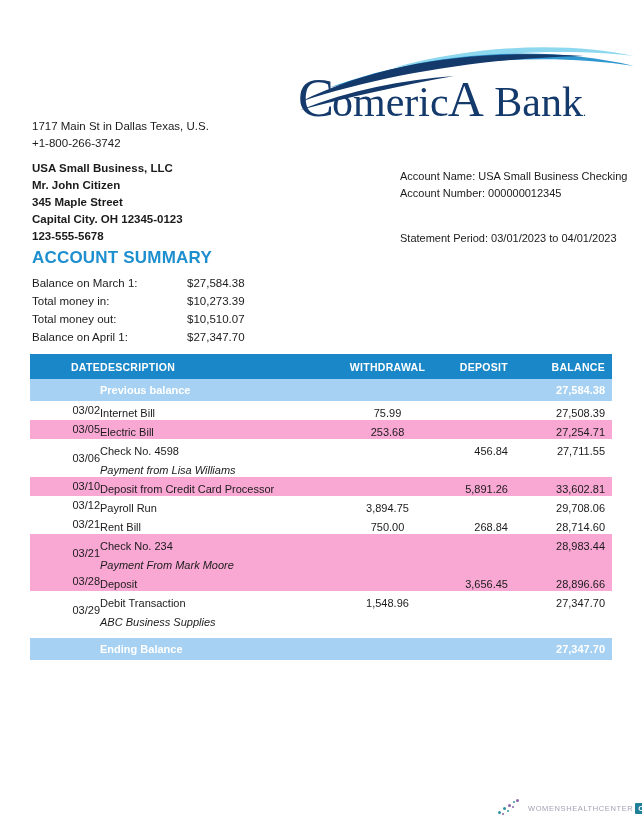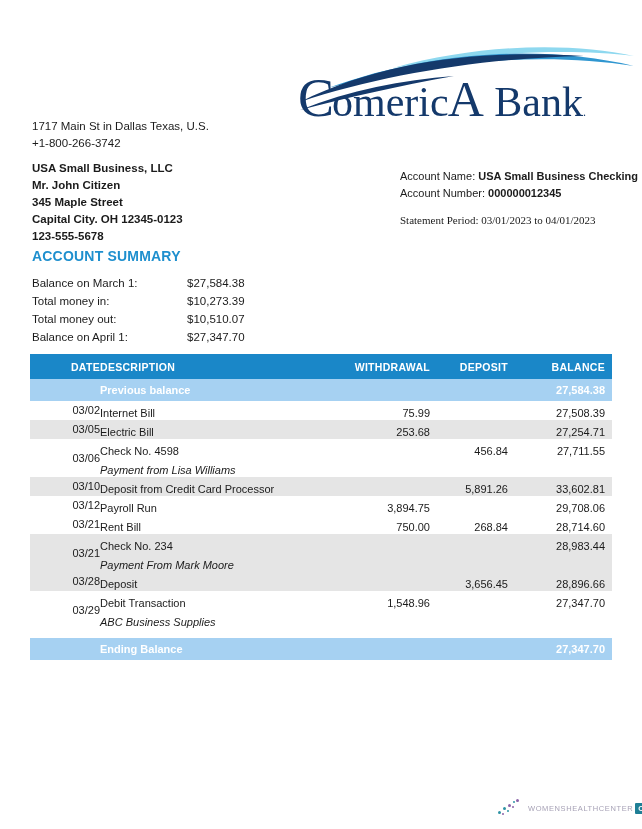--- a/index.html
+++ b/index.html
@@ -10,46 +10,46 @@
   }
 
   
   .logo { position:absolute; left:298px; top:40px; width:340px; height:82px; }
   .logo svg { overflow:visible; }
 
   
   .bank-contact { position:absolute; left:32px; top:118px; font-size:11.5px; line-height:17px; }
   .customer-block { position:absolute; left:32px; top:160px; font-size:11.5px; line-height:17px; font-weight:bold; }
   .account-block { position:absolute; left:400px; top:168px; font-size:11px; line-height:17px; }
-  .account-block .val { font-weight:bold; }
-  .account-block .period-line { margin-top:10px;font-family:Liberation Serif, serif; }
-
-  
-  .summary-title { position:absolute; left:32px; top:248px; font-size:14px; font-weight:bold; color:#1e8fce; letter-spacing:0.2px; }
+  .account-block .val { font-weight:normal; }
+  .account-block .period-line { margin-top:28px; }
+
+  
+  .summary-title { position:absolute; left:32px; top:248px; font-size:17px; font-weight:bold; color:#1e8fce; letter-spacing:0.2px; }
   .summary-rows { position:absolute; left:32px; top:274px; font-size:11.5px; line-height:18px; }
   .summary-row { display:flex; }
   .summary-row .lbl { width:155px; }
 
   
   .txn-table { position:absolute; left:30px; top:354px; width:582px; border-collapse:collapse; table-layout:fixed; }
   .txn-table col.c1 { width:70px; } .txn-table col.c2 { width:245px; }
   .txn-table col.c3 { width:85px; } .txn-table col.c4 { width:82px; }
   .txn-table col.c5 { width:100px; }
   .txn-table thead tr { height:25px; background:#1a87c8; }
   .txn-table th { color:#ffffff; font-size:10.5px; font-weight:bold; letter-spacing:0.3px; vertical-align:middle; }
   th.h-date, td.cell-date { padding-left:18px; text-align:right; }
   th.h-desc, td.cell-desc { text-align:left; }
-  th.h-wd,   td.cell-wd   { text-align:right; }
+  th.h-wd,   td.cell-wd   { text-align:center; }
   th.h-dep,  td.cell-dep  { text-align:right; padding-right:4px; }
   th.h-bal,  td.cell-bal  { text-align:right; padding-right:7px; }
   .txn-table td { font-size:11px; line-height:13px; vertical-align:top; padding-top:6px; }
   .txn-table td.cell-date { vertical-align:middle; padding-top:0; }
   tr.single { height:16px; }
   tr.double { height:38px; }
-  tr.alt { background:#e5e5e5;margin-left:8px; }
+  tr.alt { background:#f9a8d4;margin-left:8px; }
   .desc-sub { font-style:italic; margin-top:6px; }
   .desc-sub:empty { display:none; }
   tr.balance-band { background:#a6d1f2; color:#ffffff; font-weight:bold; }
   tr.balance-band td { vertical-align:middle; padding-top:0; font-size:11px; }
   tr.prev-band { height:22px; }
   tr.end-band { height:22px; }
   tr.spacer-row { height:9px; background:#ffffff; }
 
   
   .watermark { position:absolute; left:494px; top:798px; display:flex; align-items:center; }

